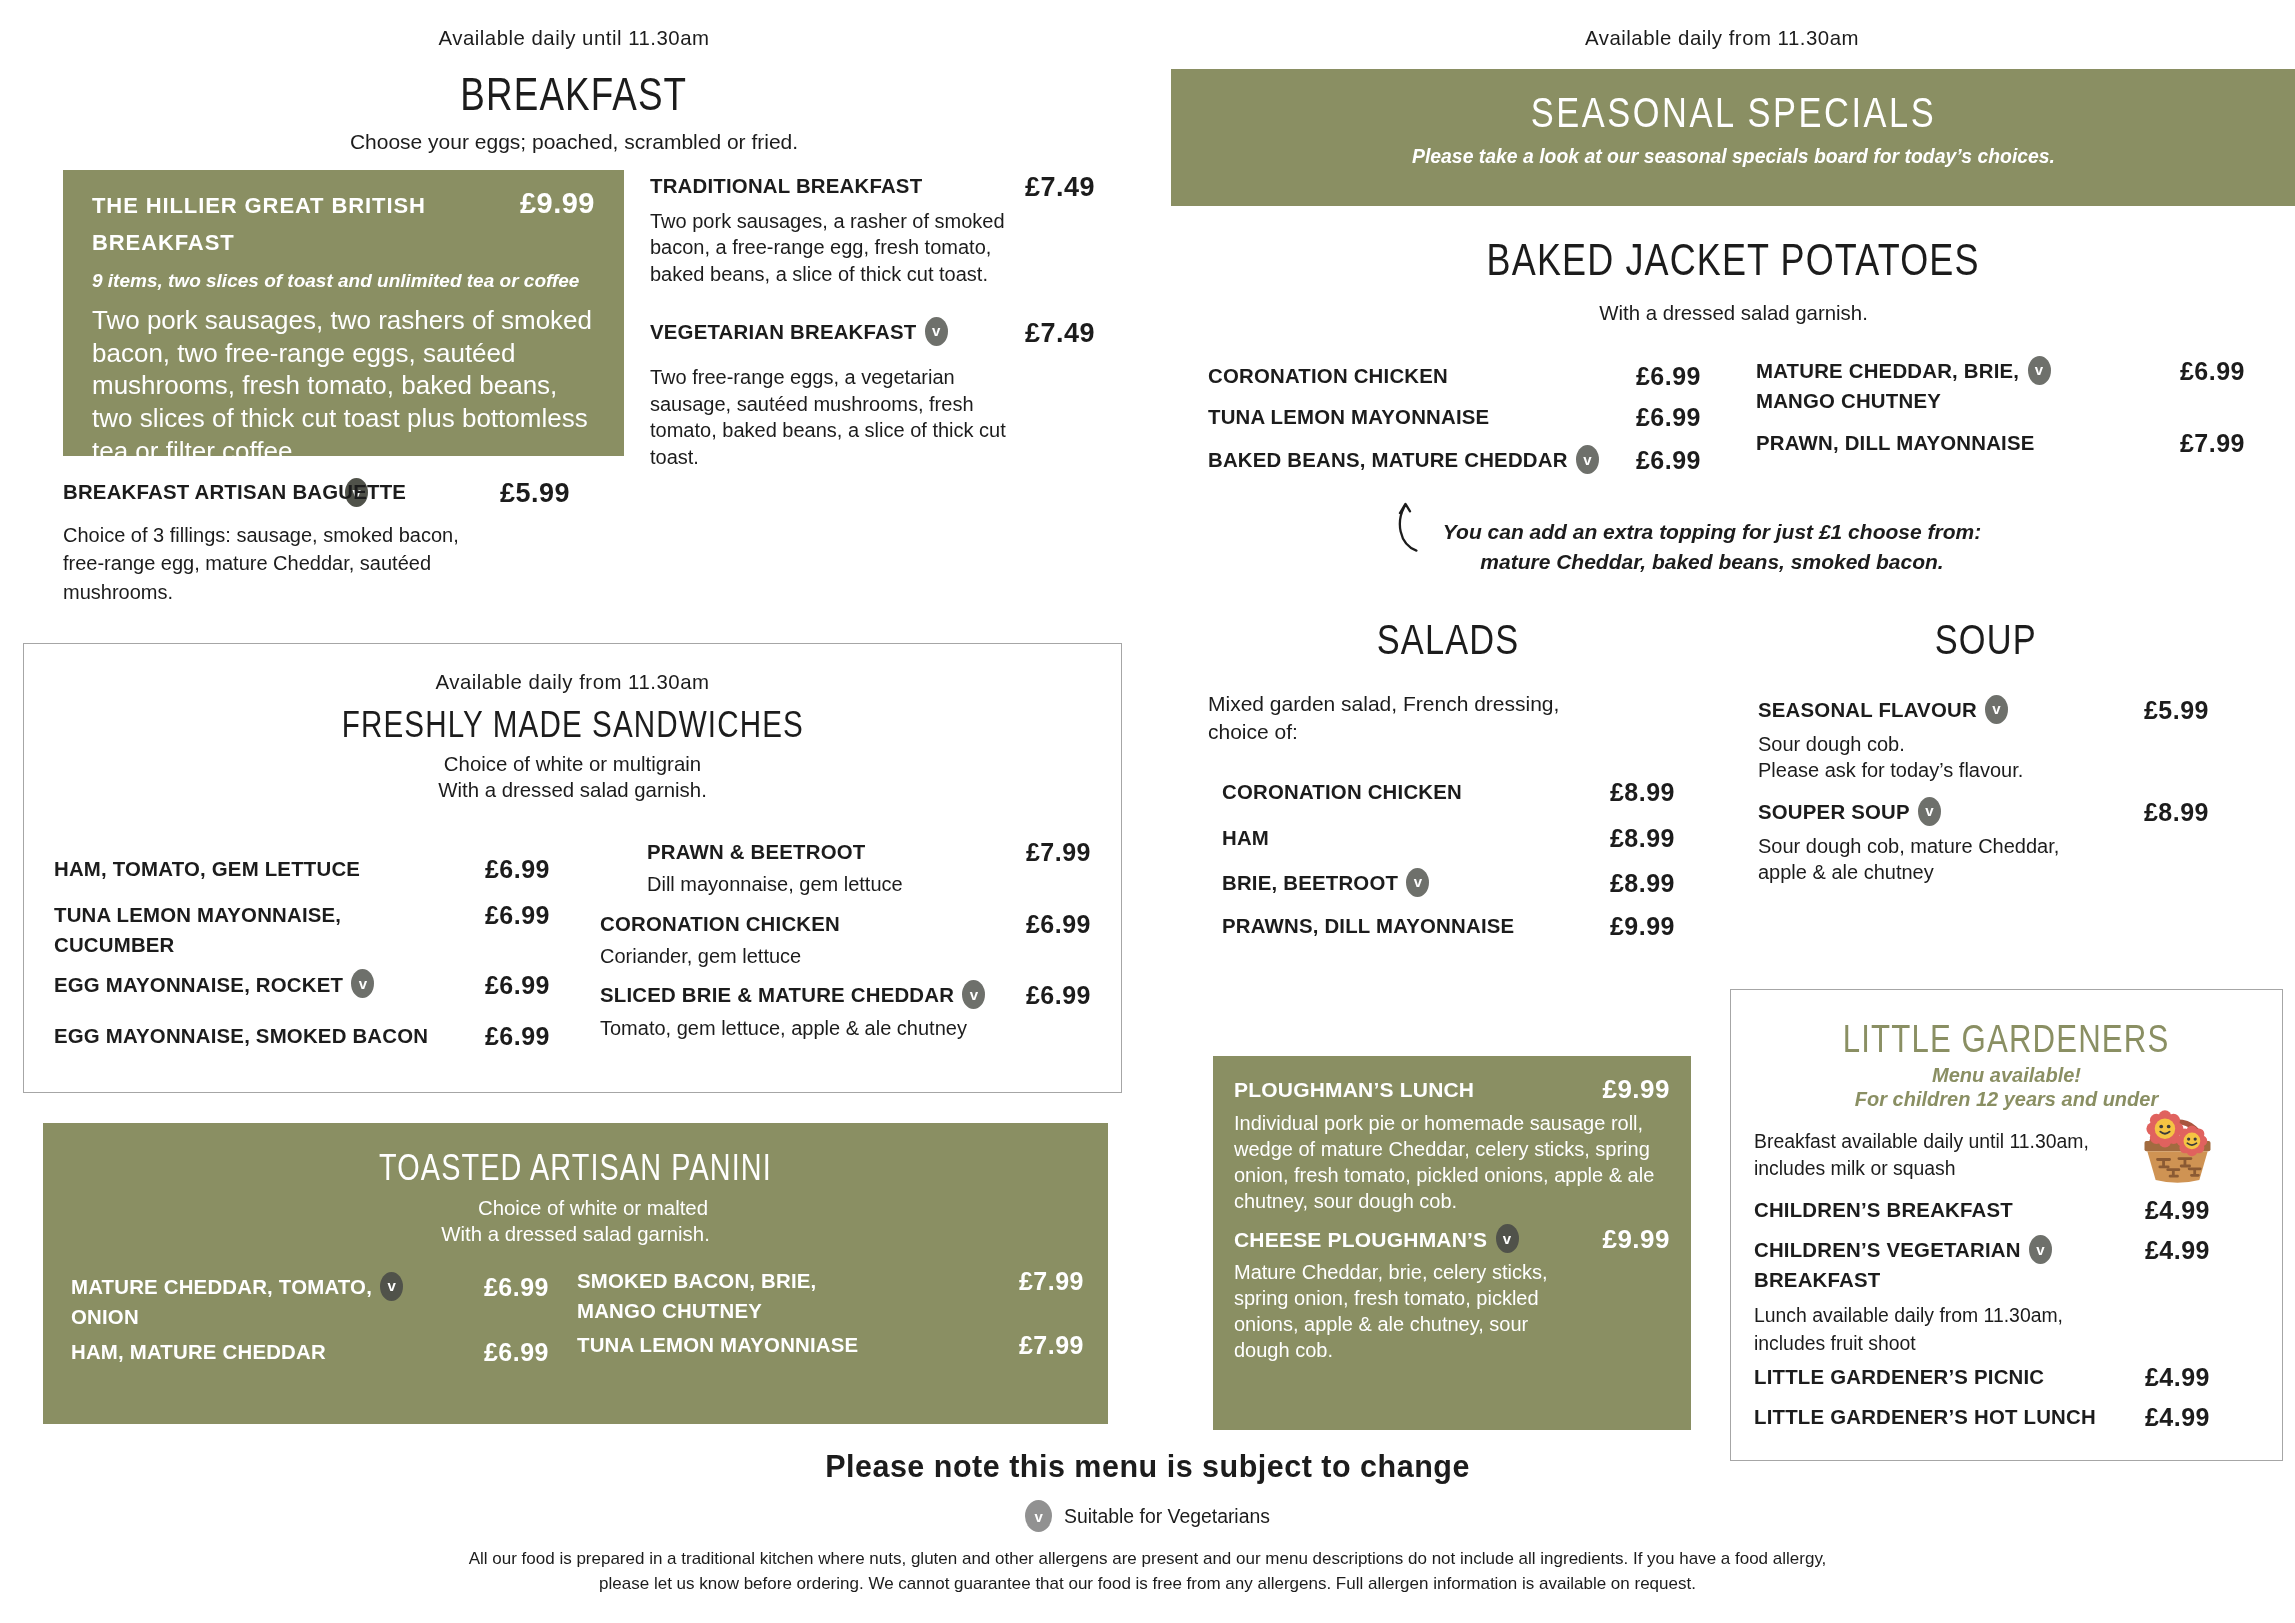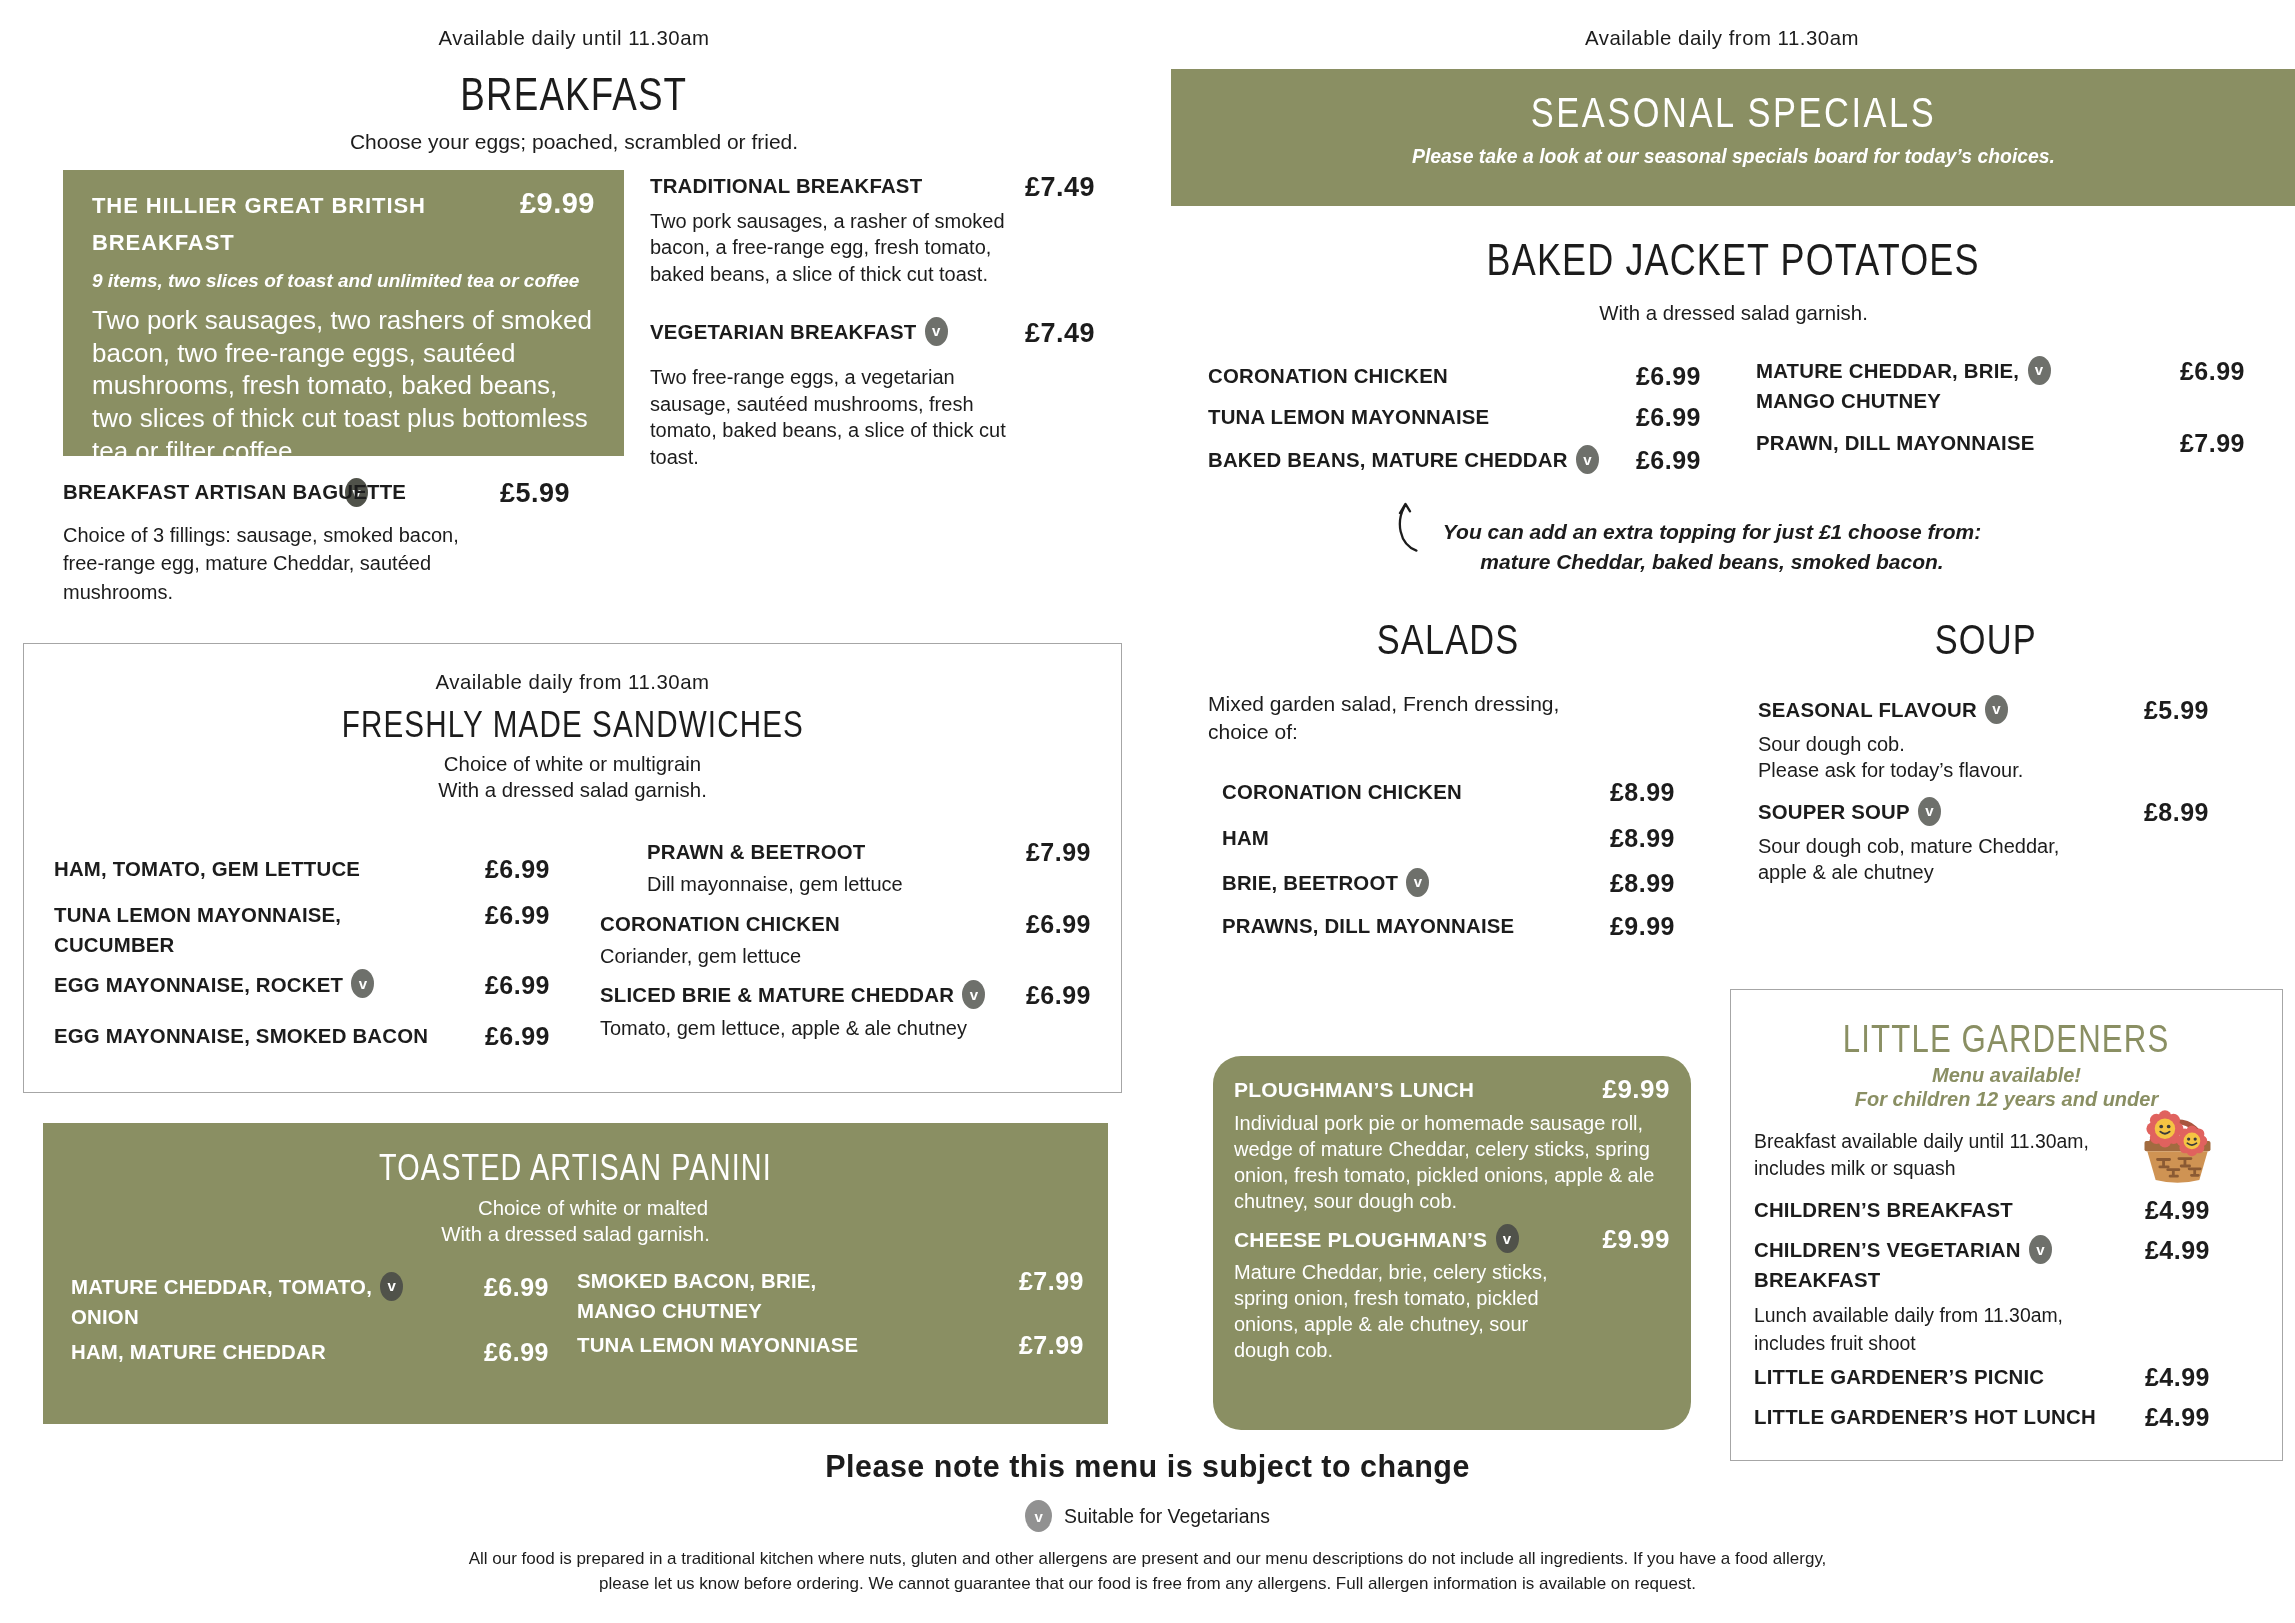--- a/index.html
+++ b/index.html
@@ -260,21 +260,21 @@
     <div style="margin-top:14px;">
       <div class="row">
         <span class="iname"><span>SOUPER SOUP</span><span class="vicon">v</span></span>
         <span class="price">£8.99</span>
       </div>
       <div class="desc" style="margin-top:4.6px;">Sour dough cob, mature Cheddar,</div>
       <div class="desc">apple &amp; ale chutney</div>
     </div>
   </div>
 
-  <div class="abs olive box" style="left:1213px;top:1056px;width:478px;height:374px;padding:19.4px 21px 0;border-radius:28px;">
+  <div class="abs olive box" style="left:1213px;top:1056px;width:478px;height:374px;padding:19.4px 21px 0;">
     <div>
       <div class="row">
         <span class="iname" style="font-size:21px;">PLOUGHMAN’S LUNCH</span>
         <span class="price" style="font-size:26px;">£9.99</span>
       </div>
       <div class="desc" style="margin-top:3.7px;font-size:20px;line-height:1.3;">Individual pork pie or homemade sausage roll, wedge of mature Cheddar, celery sticks, spring onion, fresh tomato, pickled onions, apple &amp; ale chutney, sour dough cob.</div>
     </div>
     <div style="margin-top:11px;">
       <div class="row">
         <span class="iname" style="font-size:21px;"><span>CHEESE PLOUGHMAN’S</span><span class="vicon">v</span></span>

